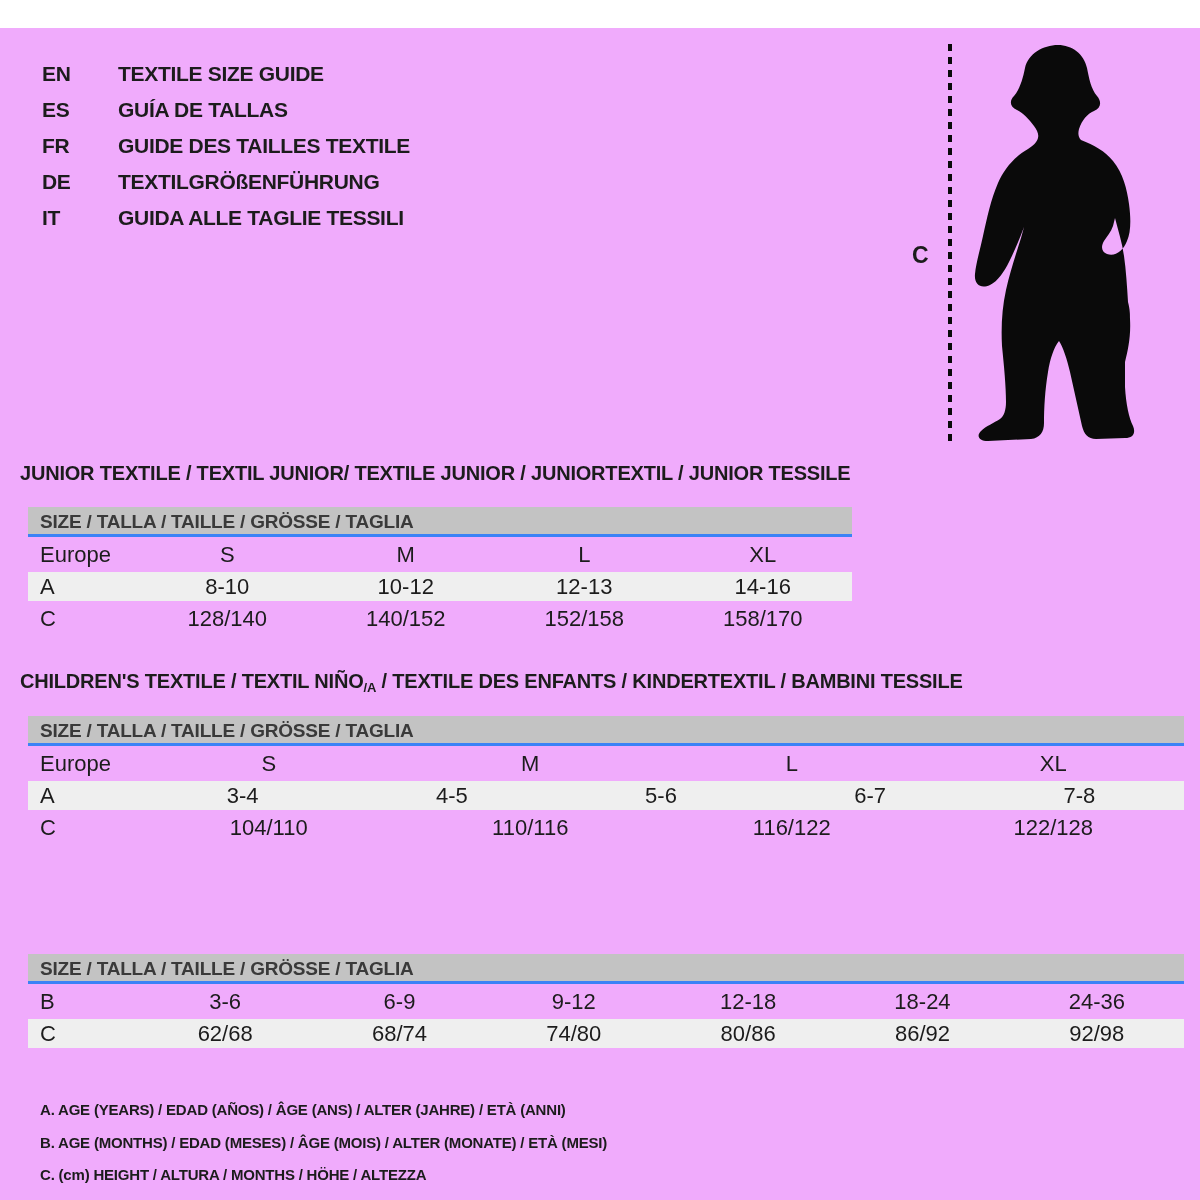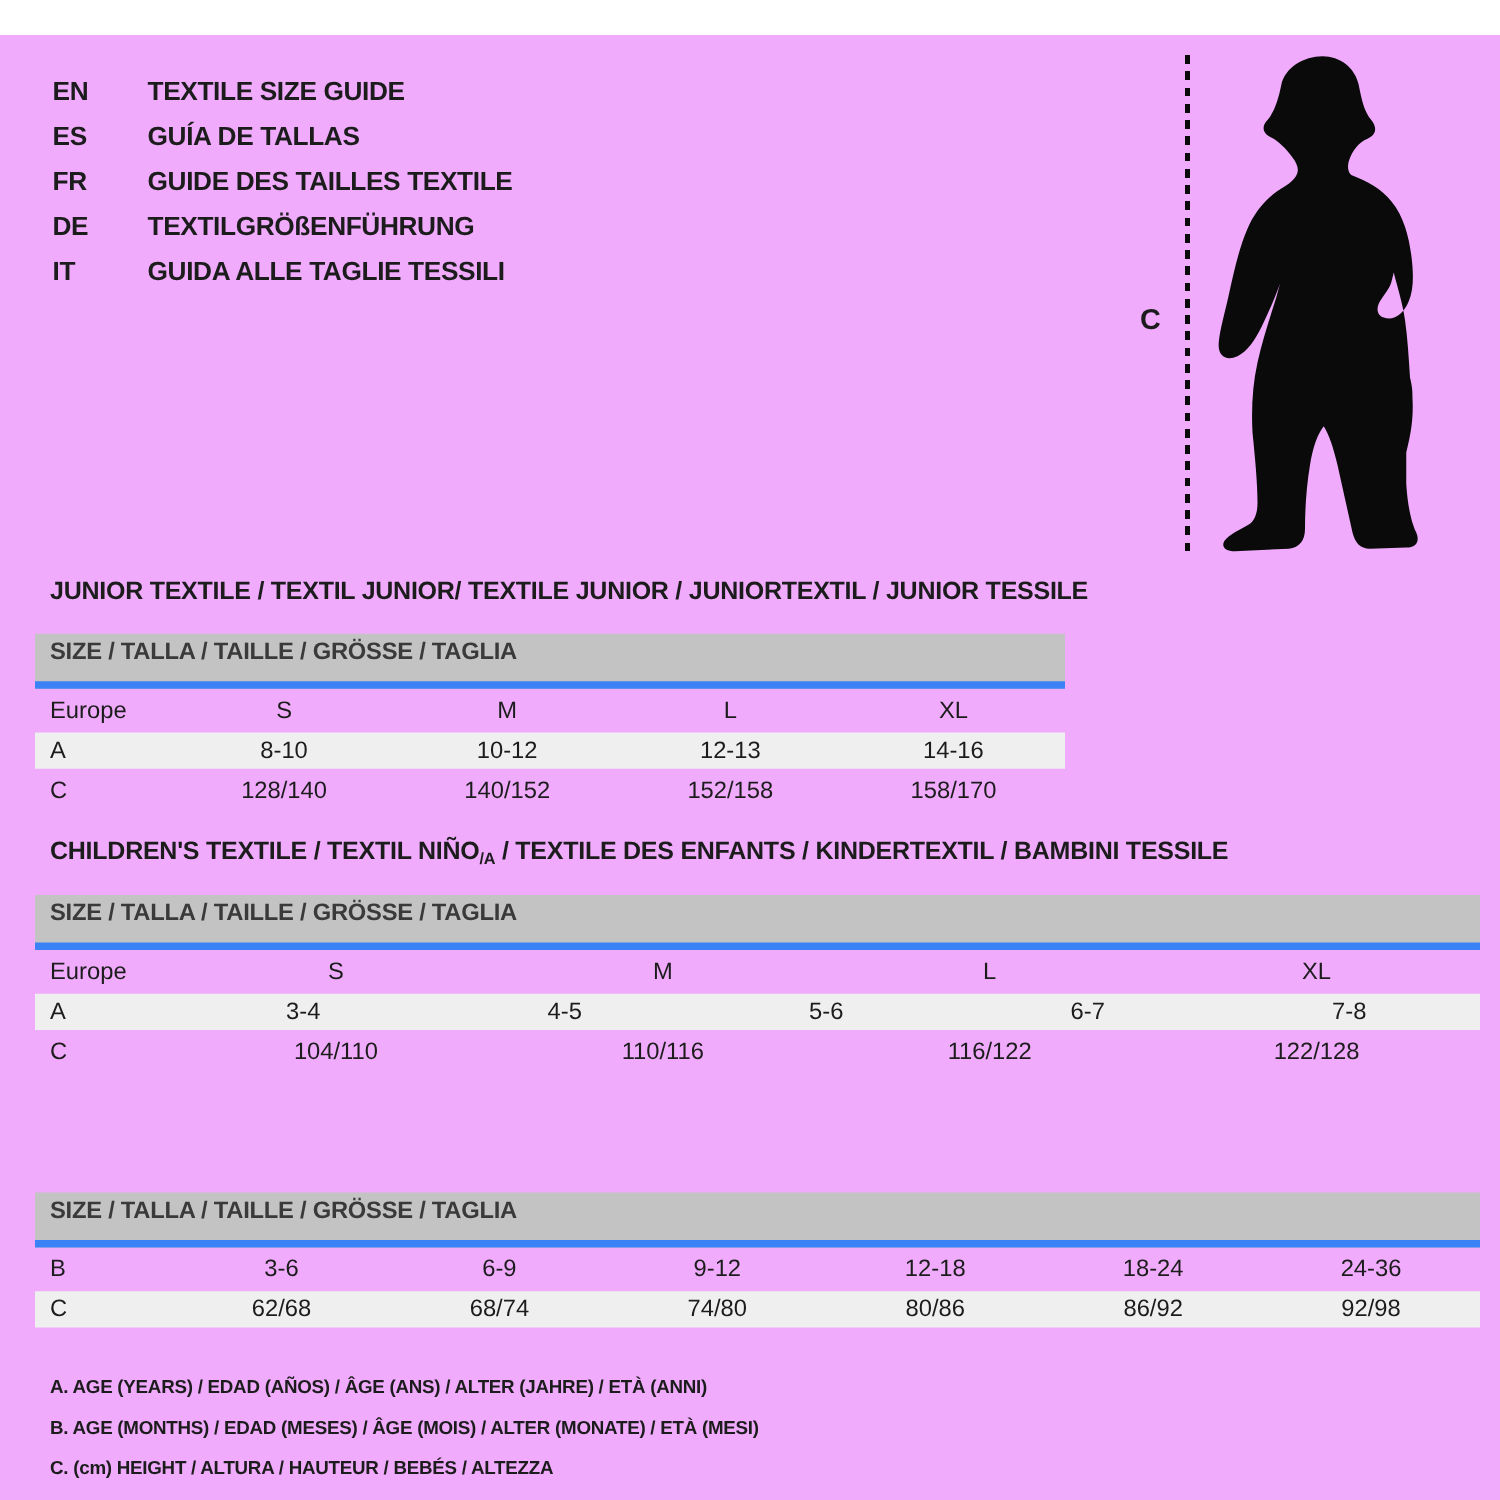--- a/index.html
+++ b/index.html
@@ -12,31 +12,31 @@
   
   .langs{position:absolute;left:42px;top:28px;}
   .lang-row{display:flex;height:36px;align-items:center;font-size:21px;font-weight:700;letter-spacing:-0.3px;}
   .lang-code{width:76px;}
   
   .fig-line{position:absolute;left:948px;top:16px;width:4px;height:399px;
     background:repeating-linear-gradient(to bottom,#0a0a0a 0 7px,transparent 7px 13px);}
   .fig-c{position:absolute;left:912px;top:214px;font-size:23px;font-weight:700;}
   .baby{position:absolute;left:958px;top:14px;width:186px;height:402px;}
   
-  .sec-title{position:absolute;left:40px;font-size:20px;font-weight:700;letter-spacing:-0.2px;white-space:nowrap;}
+  .sec-title{position:absolute;left:20px;font-size:20px;font-weight:700;letter-spacing:-0.2px;white-space:nowrap;}
   .sec-title .subsc{font-size:13px;vertical-align:-4px;font-weight:700;}
   
   .sizetable{position:absolute;left:28px;}
   .t-junior{top:479px;width:824px;}
   .t-children{top:688px;width:1156px;}
   .t-babies{top:926px;width:1156px;}
-  .size-bar{height:44px;line-height:30px;background:#c3c3c3;color:#3a3a3a;
+  .size-bar{height:30px;line-height:30px;background:#c3c3c3;color:#3a3a3a;
     font-size:19px;font-weight:700;padding-left:12px;letter-spacing:-0.2px;
-    border-bottom:6px solid #3b82f6;box-sizing:border-box;}
-  .trow{display:flex;height:29px;line-height:29px;margin-top:3px;font-size:19px;justify-content:flex-end;}
+    border-bottom:3px solid #3b82f6;box-sizing:border-box;}
+  .trow{display:flex;height:29px;line-height:29px;margin-top:3px;font-size:22px;}
   .trow.alt{background:#efefef;}
   .trow .lbl{width:110px;padding-left:12px;box-sizing:border-box;text-align:left;}
   .trow .cell{flex:1;text-align:center;}
   
   .footnotes{position:absolute;left:40px;top:1066px;font-size:15px;font-weight:700;letter-spacing:-0.2px;}
   .footnotes div{line-height:32.5px;}
 </style>
 </head>
 <body>
 
@@ -190,16 +190,16 @@
       <span class="cell">74/80</span>
       <span class="cell">80/86</span>
       <span class="cell">86/92</span>
       <span class="cell">92/98</span>
     </div>
   </div>
 
   <div class="footnotes">
     <div>A. AGE (YEARS) / EDAD (AÑOS) / ÂGE (ANS) / ALTER (JAHRE) / ETÀ (ANNI)</div>
     <div>B. AGE (MONTHS) / EDAD (MESES) / ÂGE (MOIS) / ALTER (MONATE) / ETÀ (MESI)</div>
-    <div>C. (cm) HEIGHT / ALTURA / HAUTEUR / BEBÉS / ALTEZZA</div>
+    <div>C. (cm) HEIGHT / ALTURA / MONTHS / HÖHE / ALTEZZA</div>
   </div>
 
 </div>
 
 </body></html>

